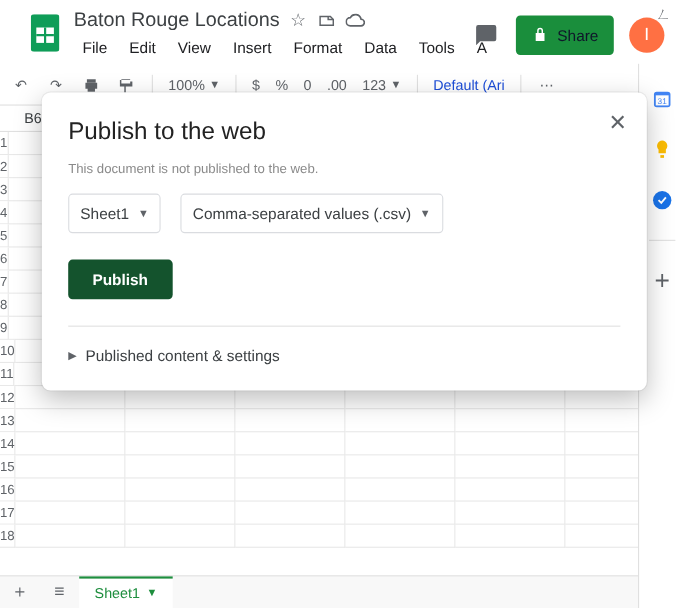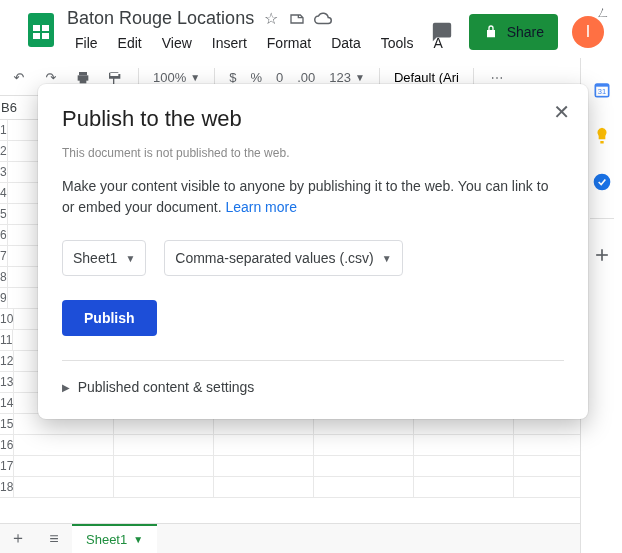--- a/index.html
+++ b/index.html
@@ -18,25 +18,25 @@
   .right-cluster{display:flex;align-items:center;gap:14px;padding-top:8px;padding-right:10px;}
   .comment-icon{color:#5f6368;width:26px;height:26px;display:flex;align-items:center;justify-content:center;}
   .share-btn{background:#1a8e3c;color:#0f172a;border:none;border-radius:4px;height:36px;padding:0 14px;font-size:14px;display:flex;align-items:center;gap:8px;cursor:pointer;}
   .share-btn svg{width:16px;height:16px;}
   .avatar{width:32px;height:32px;border-radius:50%;background:#ff7043;color:#fff;display:flex;align-items:center;justify-content:center;font-size:16px;}
   
   .toolbar{height:36px;border-bottom:1px solid #e0e0e0;display:flex;align-items:center;gap:14px;padding:0 10px;font-size:13px;color:#5f6368;}
   .toolbar .tb-icon{width:18px;height:18px;display:inline-flex;align-items:center;justify-content:center;}
   .zoom{display:flex;align-items:center;gap:4px;}
   .toolbar .sep{width:1px;height:20px;background:#e0e0e0;}
-  .font-name{color:#000000;}
+  .font-name{color:#1d4ed8;}
   .tb-chevron{font-size:10px;}
   
   .formulabar{height:24px;border-bottom:1px solid #e0e0e0;display:flex;align-items:stretch;font-size:13px;color:#3c4043;}
-  .cellref{width:46px;border-right:7px solid #84cc16;display:flex;align-items:center;padding-left:1px;}
+  .cellref{width:46px;border-right:7px solid #84cc16;display:flex;align-items:center;padding-left:22px;}
   
   .sheet-area{position:absolute;top:120px;left:0;right:42px;bottom:30px;overflow:hidden;}
   .grid{position:relative;font-size:12px;color:#5f6368;} 
   .row{display:flex;height:21px;}
   .rownum{width:36px;border-right:1px solid #e8e8e8;border-bottom:1px solid #e8e8e8;text-align:center;line-height:21px;background:#fff;}
   .cell{flex:0 0 100px;border-right:1px solid #e8e8e8;border-bottom:1px solid #e8e8e8;height:21px;}
   .hscroll{position:absolute;left:36px;right:42px;bottom:18px;height:10px;background:#f1f1f1;}
   .hscroll .thumb{position:absolute;left:0;top:0;bottom:0;width:25%;background:#c7c7c7;border-radius:3px;}
   .hscroll .arrow{position:absolute;top:0;bottom:0;width:14px;display:flex;align-items:center;justify-content:center;color:#888;font-size:9px;}
   .hscroll .arrow.left{left:-1px;} .hscroll .arrow.right{right:-1px;}
@@ -55,21 +55,21 @@
   .close-x{position:absolute;top:18px;right:18px;color:#5f6368;font-size:20px;cursor:pointer;line-height:1;}
   .small-note{font-size:12px;color:#8a8a8a;margin-bottom:16px;}
   .desc{font-size:14px;color:#3c4043;line-height:1.5;margin-bottom:22px;}
   .desc a{color:#1a73e8;text-decoration:none;}
   .tabs{display:flex;border-bottom:1px solid #e0e0e0;margin-bottom:22px;}
   .tab{flex:0 0 134px;text-align:center;padding:10px 0;font-size:14px;color:#5f6368;cursor:pointer;}
   .tab.active{color:#202124;font-weight:700;border-bottom:3px solid #1a73e8;margin-bottom:-1px;}
   .controls-row{display:flex;gap:18px;margin-bottom:24px;}
   .dd{border:1px solid #dadce0;border-radius:4px;height:36px;display:flex;align-items:center;padding:0 10px;font-size:14px;color:#3c4043;cursor:pointer;gap:8px;}
   .dd .caret{font-size:10px;color:#5f6368;}
-  .publish-btn{background:#1d4ed8;color:#fff;border:none;border-radius:4px;height:36px;padding:0 22px;font-size:14px;font-weight:700;cursor:pointer;}
+  .publish-btn{background:#14532d;color:#fff;border:none;border-radius:4px;height:36px;padding:0 22px;font-size:14px;font-weight:700;cursor:pointer;}
   .divider{height:1px;background:#e0e0e0;margin:24px 0 18px;}
   .expander{font-size:14px;color:#3c4043;display:flex;align-items:center;gap:8px;cursor:pointer;}
   .expander .tri{font-size:10px;color:#5f6368;}
 </style>
 </head>
 <body>
 <div class="app">
 
   <div class="titlebar">
     <div class="sheets-logo">
@@ -365,23 +365,20 @@
       <span>Sheet1</span>
       <span class="tb-chevron">▼</span>
     </div>
   </div>
 
   <div class="scrim"></div>
   <div class="dialog">
     <span class="close-x">✕</span>
     <h1>Publish to the web</h1>
     <div class="small-note">This document is not published to the web.</div>
-    <div class="desc">
-      <span>Make your content visible to anyone by publishing it to the web. You can link to or embed your document. </span><a href="#">Learn more</a>
-    </div>
     <div class="controls-row">
       <div class="dd">
         <span>Sheet1</span>
           <span class="caret">▼</span>
       </div>
       <div class="dd">
         <span>Comma-separated values (.csv)</span>
           <span class="caret">▼</span>
       </div>
     </div>

